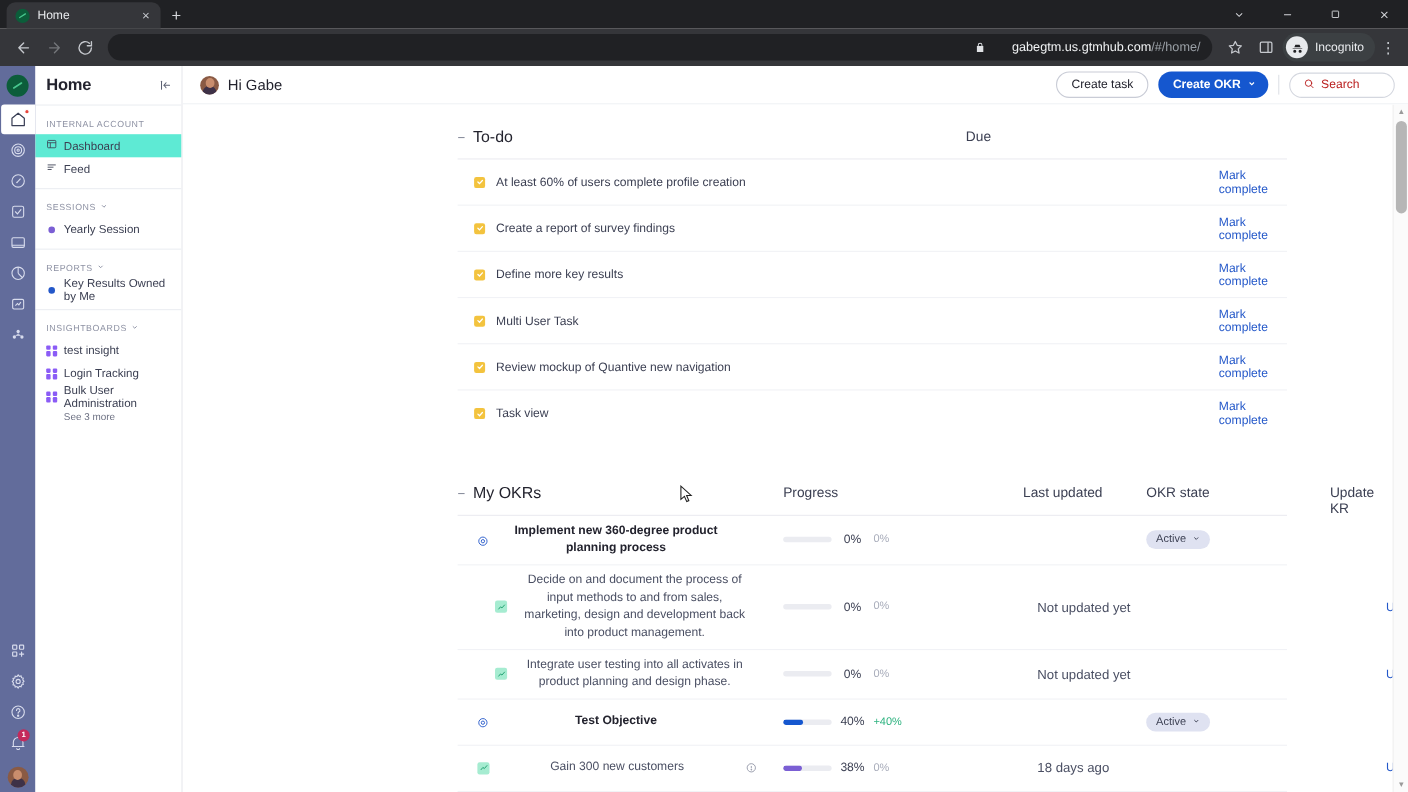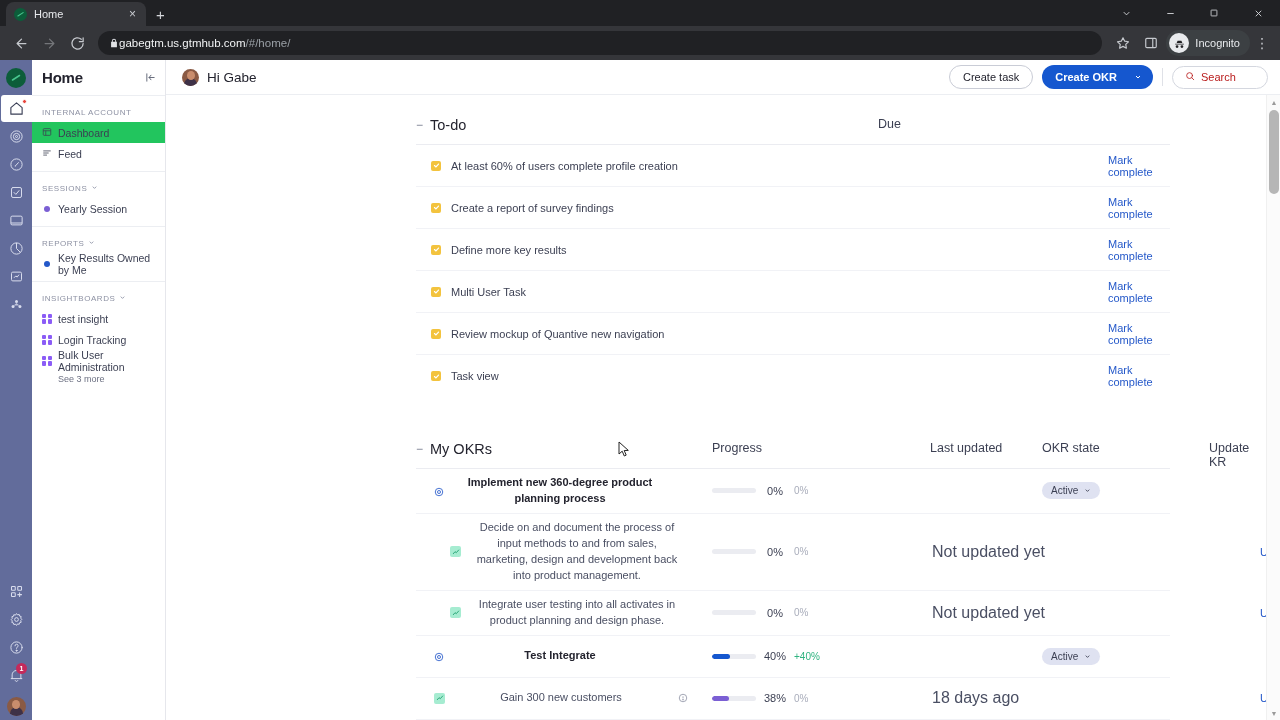--- a/index.html
+++ b/index.html
@@ -45,22 +45,22 @@
     padding: 0 8px; gap: 2px;
   }
   .navbtn {
     width: 26px; height: 26px; display: flex; align-items: center; justify-content: center;
     color: #c6c9ce; border-radius: 50%;
   }
   .navbtn.dim { color: #74767a; }
   .navbtn svg { width: 15px; height: 15px; }
   .urlbox {
     flex: 1; height: 24px; background: #202124; border-radius: 13px;
-    display: flex; align-items: center; padding: 0 11px; gap: 0; margin: 0 6px;
-    color: #e0e2e5; font-size: 11.5px; max-width: 1010px;
+    display: flex; align-items: center; padding: 0 11px; gap: 24px; margin: 0 6px;
+    color: #e0e2e5; font-size: 11.5px; max-width: 1010px; justify-content: flex-end;
   }
   .urlbox .lock svg { width: 10px; height: 10px; display: block; }
   .url-host { color: #f1f3f4; }
   .url-path { color: #9aa0a6; }
   .ombtn {
     width: 26px; height: 26px; display: flex; align-items: center; justify-content: center;
     color: #c6c9ce;
   }
   .ombtn svg { width: 14px; height: 14px; }
   .incognito-chip {
@@ -134,21 +134,21 @@
   .sb-collapse svg { width: 11px; height: 11px; }
   .sb-section-label {
     font-size: 8px; letter-spacing: .55px; color: #8d91a3; text-transform: uppercase;
     padding: 12px 10px 5px 10px; display: flex; align-items: center; gap: 4px;
   }
   .sb-section-label svg { width: 7px; height: 7px; }
   .sb-item {
     display: flex; align-items: center; gap: 6px; padding: 4px 10px; font-size: 10.5px;
     color: #3b3f52; height: 21px;
   }
-  .sb-item.active { background: #22c55e; }
+  .sb-item.active { background: #5eead4; }
   .sb-item svg { width: 10px; height: 10px; flex: 0 0 10px; }
   .sb-bullet { width: 6px; height: 6px; border-radius: 50%; flex: 0 0 6px; margin: 0 2px; }
   .sb-divider { height: 1px; background: #eceef2; margin: 7px 0 0 0; }
   .sb-more { font-size: 9px; color: #6d7183; padding: 3px 10px 3px 26px; }
   .ib-ic {
     width: 10px; height: 10px; flex: 0 0 10px; display: grid;
     grid-template-columns: 1fr 1fr; grid-template-rows: 1fr 1fr; gap: 1.5px;
   }
   .ib-ic i { background: #8b5cf6; border-radius: 1px; display: block; }
 
@@ -173,21 +173,21 @@
   }
   .greet-text { font-size: 13.5px; color: #23232e; }
   .topbar-right { margin-left: auto; display: flex; align-items: center; gap: 9px; }
   .btn-ghost {
     height: 24px; border: 1px solid #c9ccd6; border-radius: 13px; background: #fff;
     padding: 0 13px; font-size: 11px; color: #23232e; display: flex; align-items: center;
     font-family: inherit;
   }
   .btn-primary {
     height: 24px; border: none; border-radius: 13px; background: #1557cf; color: #fff;
-    padding: 0 11px 0 13px; font-size: 11px; display: flex; align-items: center; gap: 17px;
+    padding: 0 11px 0 13px; font-size: 11px; display: flex; align-items: center; gap: 6px;
     font-family: inherit; font-weight: bold;
   }
   .btn-primary svg { width: 8px; height: 8px; }
   .vdiv { width: 1px; height: 18px; background: #dfe1e7; }
   .searchbox {
     height: 23px; border: 1px solid #d4d7df; border-radius: 13px; display: flex;
     align-items: center; gap: 6px; padding: 0 12px; width: 96px; color: #b91c1c;
   }
   .searchbox svg { width: 10px; height: 10px; }
   .searchbox span { font-size: 11px; }
@@ -243,21 +243,21 @@
   .info-ic svg { width: 10px; height: 10px; display: block; }
   .progress-cell {
     position: absolute; left: 296px; display: flex; align-items: center; gap: 7px;
   }
   .bar { width: 44px; height: 5px; border-radius: 3px; background: #ebecf1; position: relative; overflow: hidden; }
   .bar > i { position: absolute; left: 0; top: 0; bottom: 0; border-radius: 3px; display: block; }
   .pct { font-size: 11px; color: #3b3f52; min-width: 24px; }
   .delta { font-size: 10px; }
   .delta.pos { color: #2fb380; }
   .delta.zero { color: #a9adbb; }
-  .last-updated { position: absolute; left: 516px; font-size: 16px; color: #4a4f63; }
+  .last-updated { position: absolute; left: 527px; font-size: 12px; color: #4a4f63; }
   .state-cell { position: absolute; left: 626px; }
   .pill {
     background: #dfe2f1; border-radius: 11px; height: 17px; padding: 0 9px;
     display: inline-flex; align-items: center; gap: 6px; font-size: 10px; color: #3b3f52;
   }
   .pill svg { width: 7px; height: 7px; }
   .update-link { position: absolute; left: 844px; font-size: 11px; color: #2458c9; }
 
   
   .vscroll {
@@ -736,21 +736,21 @@
               <span class="update-link">Update</span>
             </div>
 
             <div class="okr-row">
               <span class="okr-icon-obj">
                 <svg viewBox="0 0 24 24" fill="none" stroke="#2458c9" stroke-width="2">
                     <circle cx="12" cy="12" r="9"></circle>
                     <circle cx="12" cy="12" r="3.6"></circle>
                   </svg>
               </span>
-              <span class="okr-name bold">Test Integrate</span>
+              <span class="okr-name bold">Test Objective</span>
               <span class="progress-cell">
                 <span class="bar">
                     <i style="width:40%;background:#1557cf"></i>
                   </span>
                 <span class="pct">40%</span>
                 <span class="delta pos">+40%</span>
               </span>
               <span class="state-cell">
                 <span class="pill">
                   <span>Active</span>

